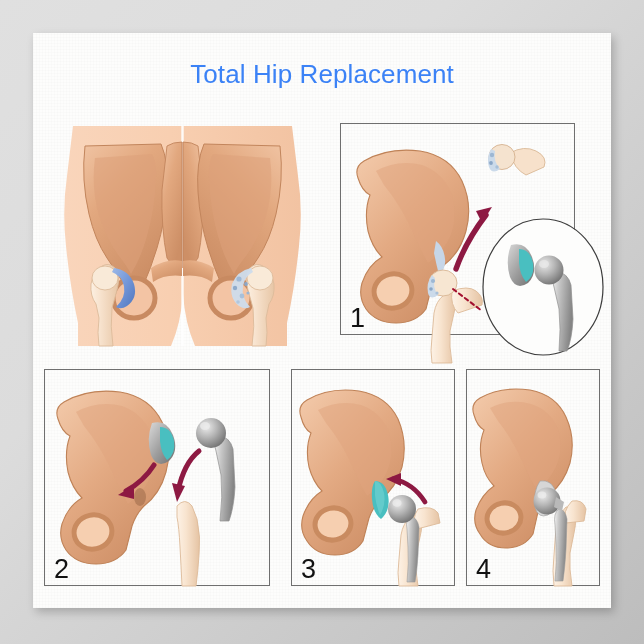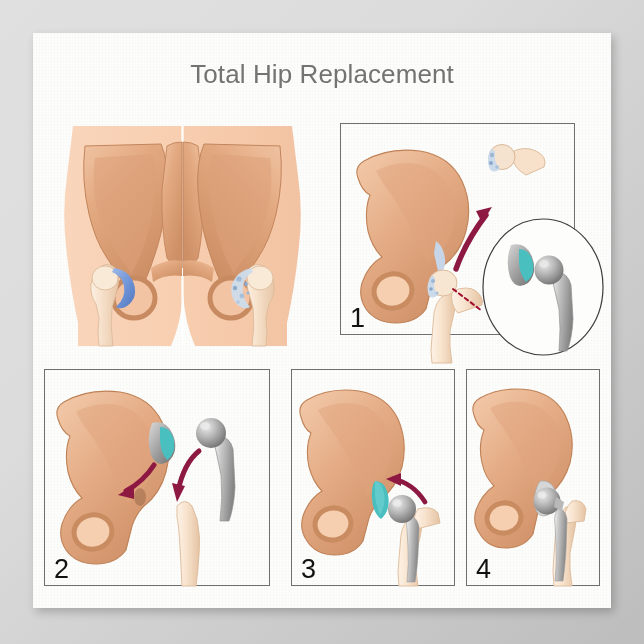--- a/index.html
+++ b/index.html
@@ -27,21 +27,21 @@
       repeating-linear-gradient(90deg, rgba(0,0,0,0.010) 0px, rgba(0,0,0,0.010) 1px, rgba(255,255,255,0) 1px, rgba(255,255,255,0) 3px);
     pointer-events: none;
   }
   #title {
     position: absolute;
     left: 0; top: 26px;
     width: 578px;
     text-align: center;
     font-size: 26px;
     font-weight: 400;
-    color: #737373;
+    color: #3b82f6;
     letter-spacing: 0.1px;
   }
   .panel {
     position: absolute;
     border: 1px solid #6f6f6f;
     background: transparent;
     box-sizing: border-box;
   }
   .panel-num {
     position: absolute;

